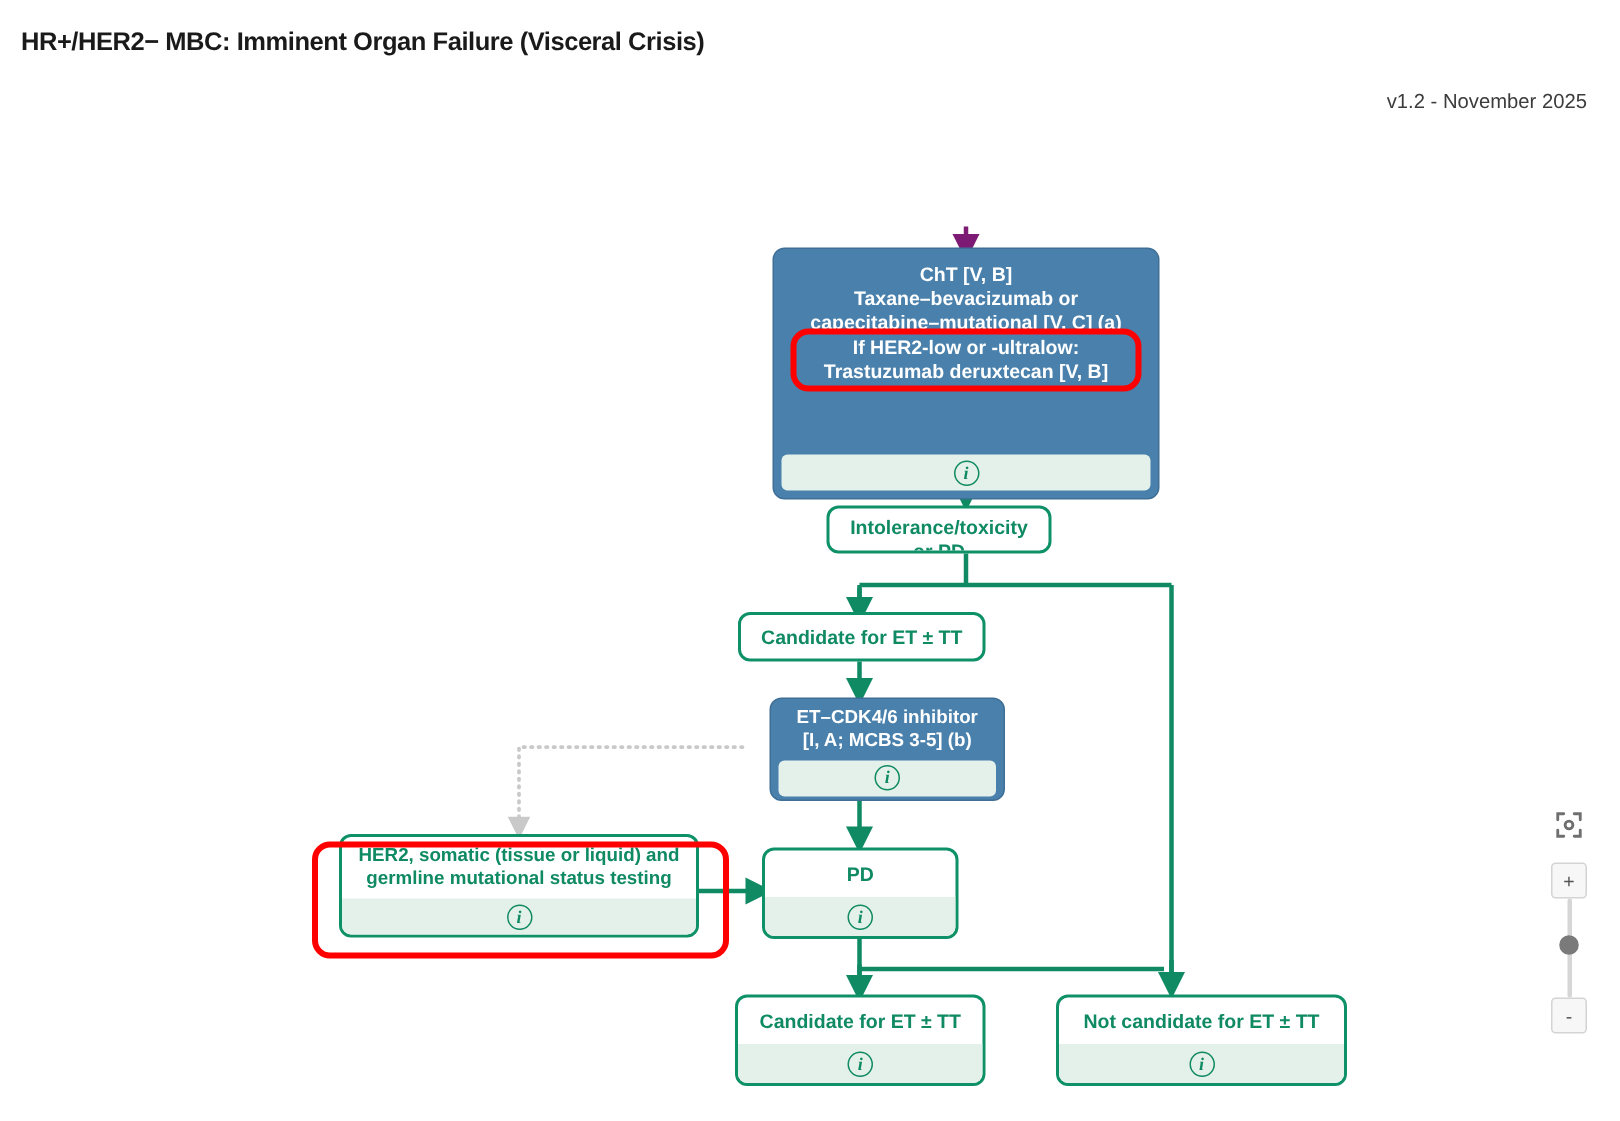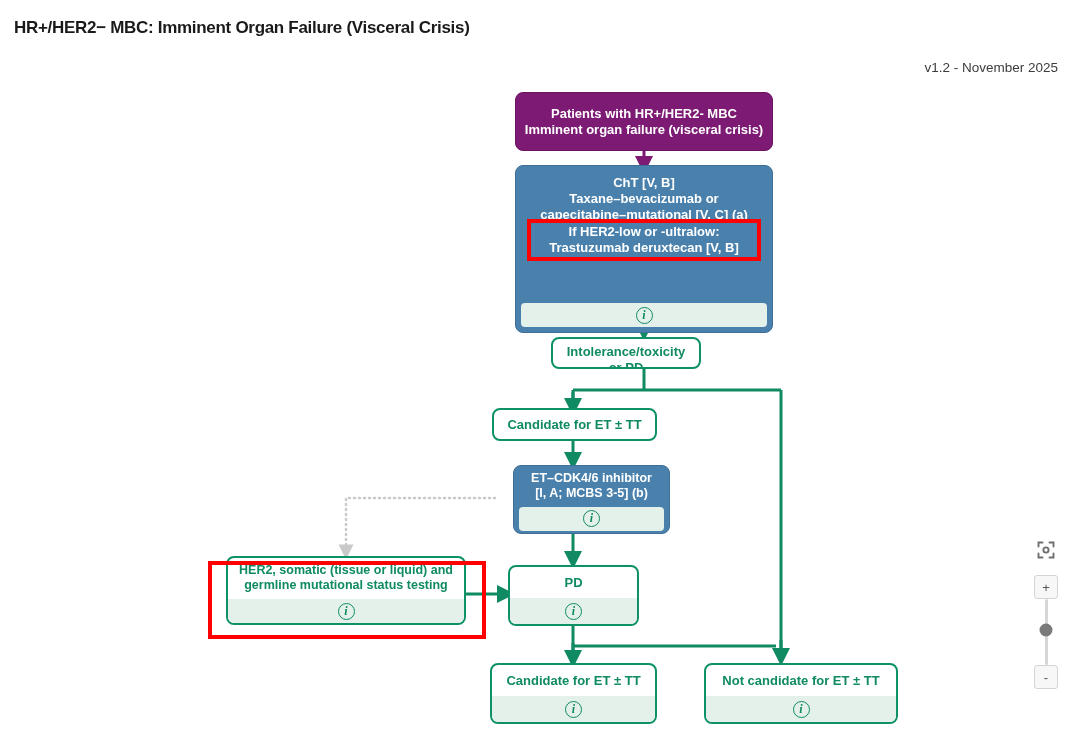--- a/index.html
+++ b/index.html
@@ -83,21 +83,21 @@
     border:1.6px solid #0f8a63; border-radius: 50%;
     color:#0f8a63; font-size:12px; line-height:14px;
     text-align:center; font-family:"Liberation Serif", serif;
     font-weight: bold; font-style: italic;
   }
 
   
   .redbox {
     position: absolute;
     border: 4px solid #ff0000;
-    border-radius: 0;
+    border-radius: 12px;
     background: transparent;
     pointer-events: none;
   }
   .redbox.filled {
     background: #4a81ac;
     display:flex; align-items:center; justify-content:center;
     text-align:center; color:#ffffff; font-weight:bold;
     font-size:13px; line-height:1.22;
     pointer-events: auto;
   }
@@ -162,28 +162,20 @@
     <line x1="573" y1="534" x2="573" y2="560" stroke="#0f8a63" stroke-width="3" marker-end="url(#ah-green)"></line>
 
     <path d="M495,498 L346,498 L346,552" stroke="#c9c9c9" stroke-width="2.5" stroke-dasharray="1 4" stroke-linecap="round" fill="none" marker-end="url(#ah-gray)"></path>
 
     <line x1="466" y1="594" x2="506" y2="594" stroke="#0f8a63" stroke-width="3" marker-end="url(#ah-green)"></line>
 
     <path d="M573,626 L573,646 M573,646 L776,646 M573,646 L573,657" stroke="#0f8a63" stroke-width="3" fill="none"></path>
     <line x1="573" y1="643" x2="573" y2="659" stroke="#0f8a63" stroke-width="3" marker-end="url(#ah-green)"></line>
   </svg>
 
-  <div class="node purple" style="left:515px; top:92px; width:258px; height:59px;">
-    <div class="node-body">
-      <span>
-        <span>Patients with HR+/HER2- MBC</span><br>
-        <span>Imminent organ failure (visceral crisis)</span>
-      </span>
-    </div>
-  </div>
 
   <div class="node blue" style="left:515px; top:165px; width:258px; height:168px;">
     <div class="node-body" style="align-items:flex-start; padding-top:9px;">
       <span>
         <span>ChT [V, B]</span><br>
         <span>Taxane–bevacizumab or</span><br>
         <span>capecitabine–mutational [V, C] (a)</span>
       </span>
     </div>
     <div class="info-strip">

